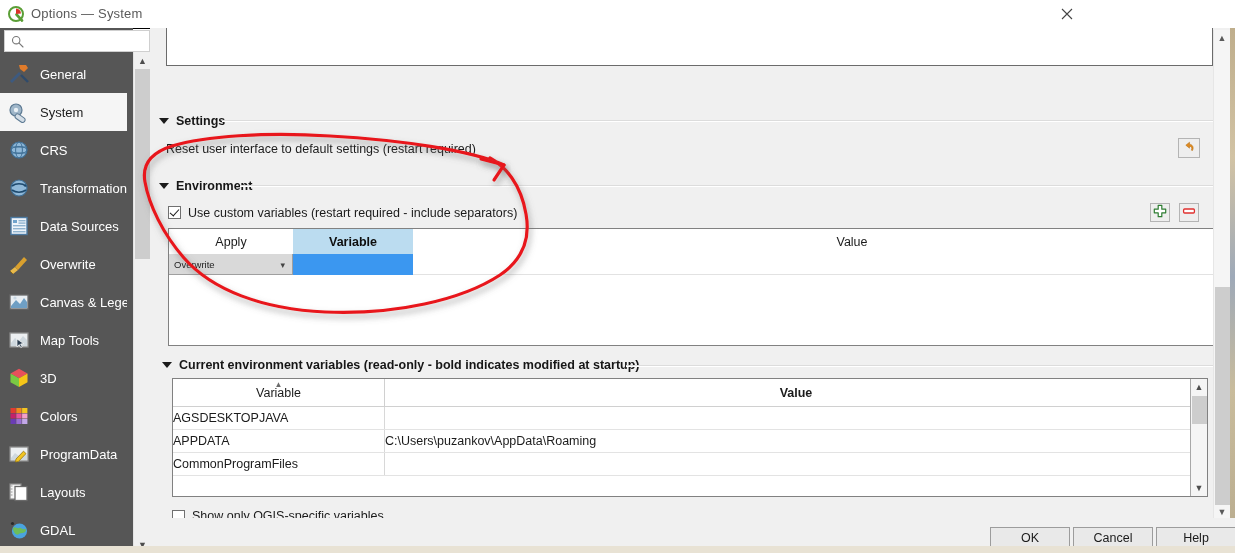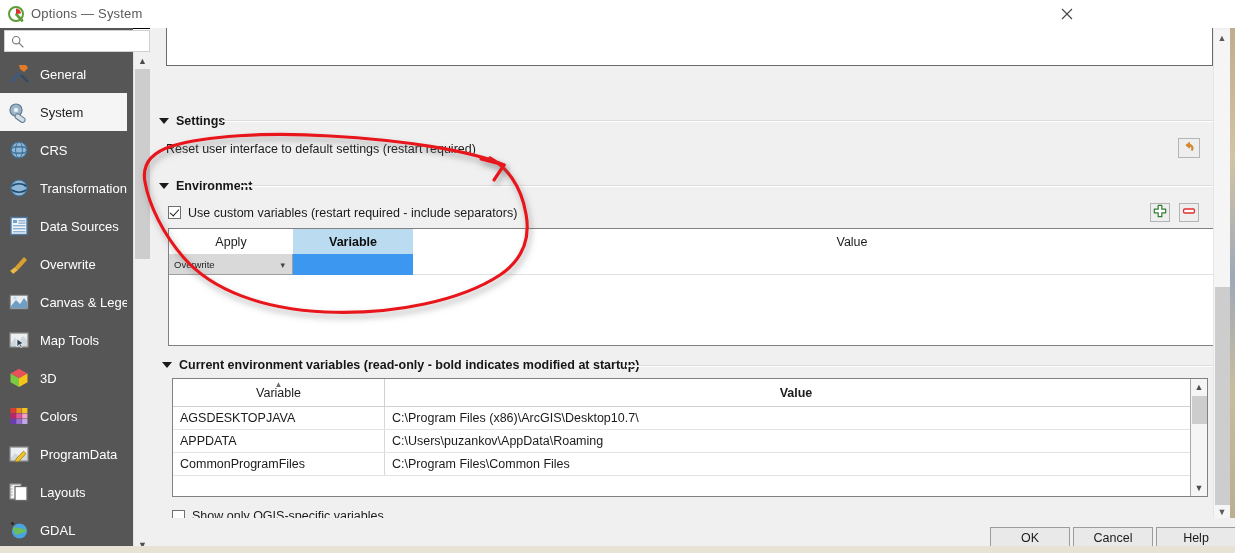--- a/index.html
+++ b/index.html
@@ -327,21 +327,20 @@
   .cur-row {
     display: flex;
     height: 23px;
     border-bottom: 1px solid #e3e3e3;
     box-sizing: border-box;
   }
   .cur-c {
     display: flex; align-items: center;
     font-size: 12.5px;
     box-sizing: border-box;
-    padding-left: 7px;
   }
   .cur-c.var { width: 212px; border-right: 1px solid #d8d8d8; }
   .cur-c.val { flex: 1; }
 
   #curt-scroll {
     position: absolute;
     right: 0; top: 0;
     width: 17px; height: 117px;
     background: #f5f5f5;
     border-left: 1px solid #a8a8a8;
@@ -692,29 +691,27 @@
     <div id="cur-hrow">
       <div class="cur-h var">
         <span class="sort-caret">▲</span>
         <span>Variable</span>
       </div>
       <div class="cur-h val">Value</div>
     </div>
     <div id="cur-body">
         <div class="cur-row">
           <div class="cur-c var">AGSDESKTOPJAVA</div>
-          <div class="cur-c val">C:\Program Files (x86)\ArcGIS\Desktop10.7\</div>
         </div>
         <div class="cur-row">
           <div class="cur-c var">APPDATA</div>
           <div class="cur-c val">C:\Users\puzankov\AppData\Roaming</div>
         </div>
         <div class="cur-row">
           <div class="cur-c var">CommonProgramFiles</div>
-          <div class="cur-c val">C:\Program Files\Common Files</div>
         </div>
       </div>
     <div id="curt-scroll">
       <div class="arr up">▲</div>
       <div class="thumb"></div>
       <div class="arr dn">▼</div>
     </div>
   </div>
 
   <div id="qgis-only">

